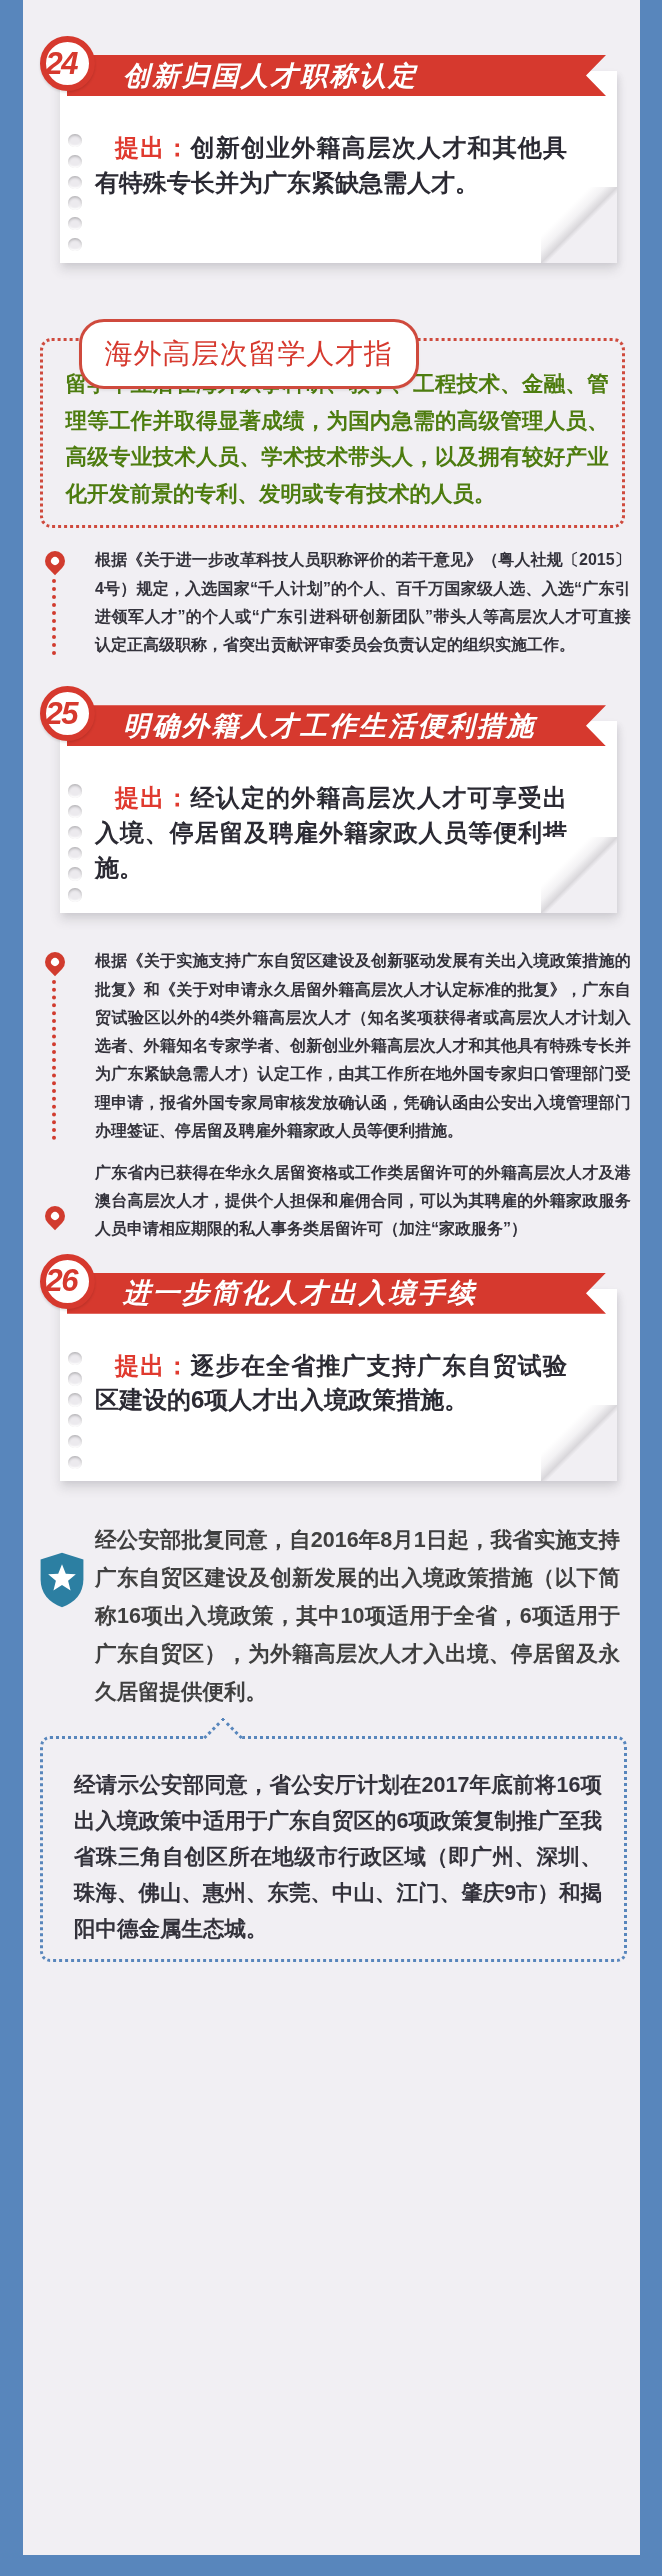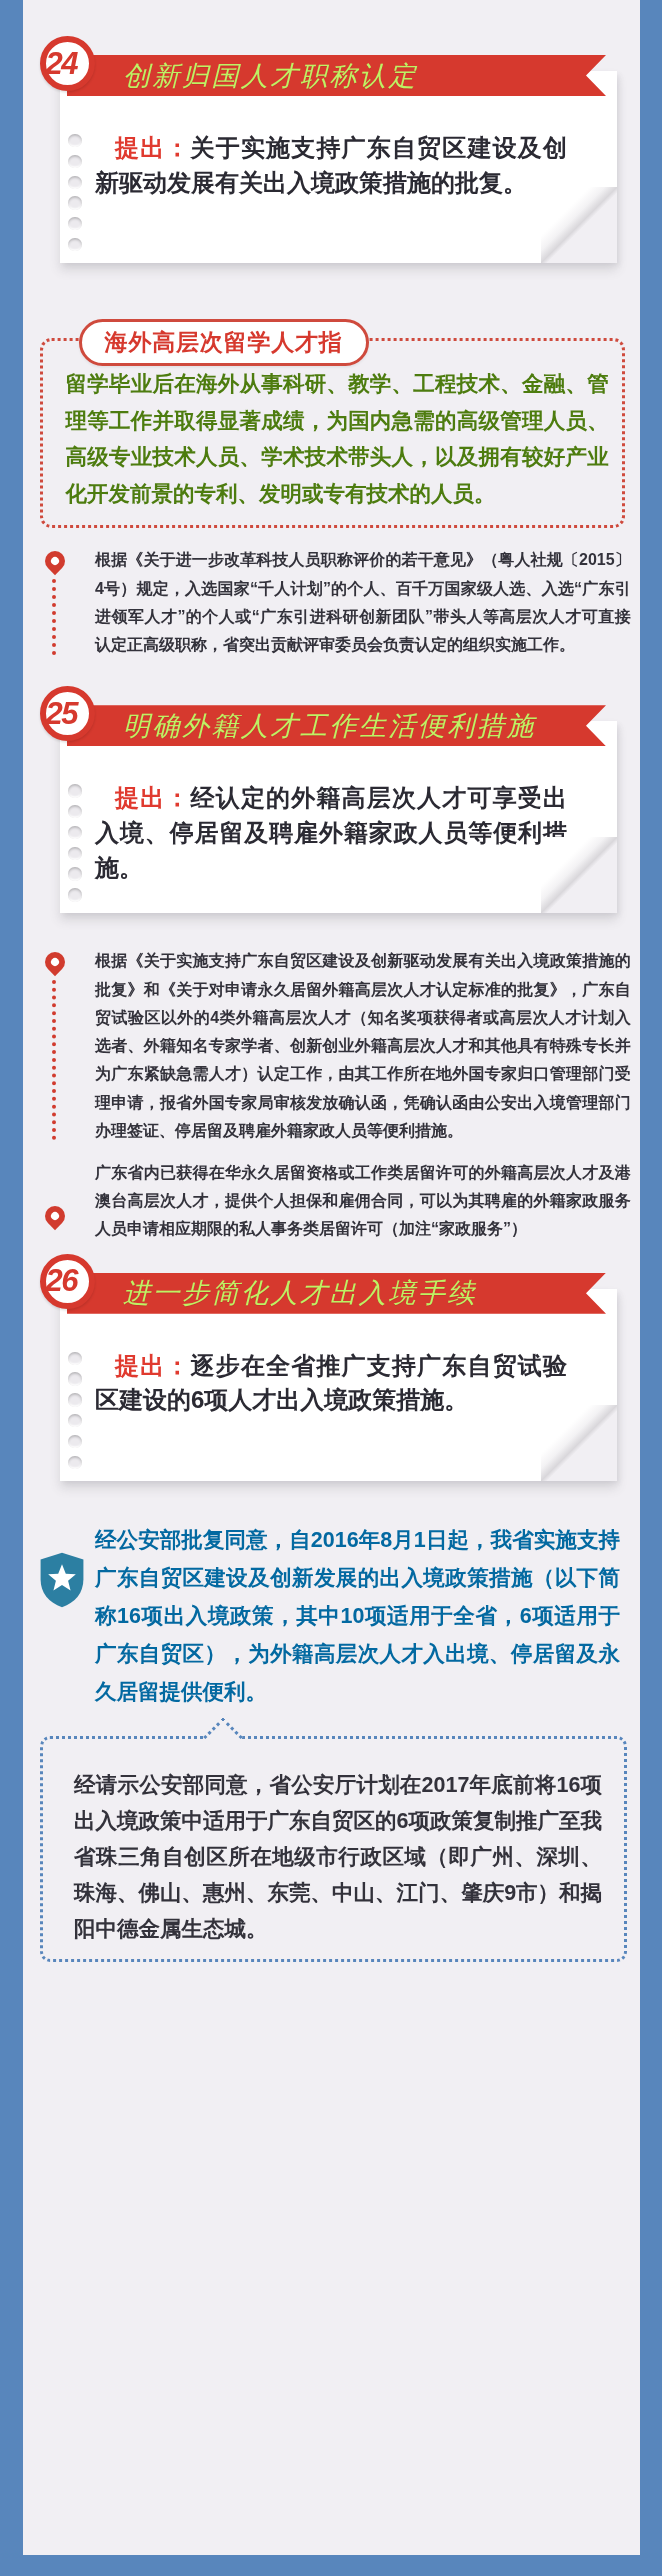--- a/index.html
+++ b/index.html
@@ -21,21 +21,21 @@
   
   .sec-head{position:relative;height:60px;z-index:4;}
   .ribbon{
     position:absolute;left:44px;top:19px;height:41px;width:539px;
     background:#d6392e;
     clip-path:polygon(0 0,100% 0,calc(100% - 20px) 50%,100% 100%,0 100%);
     display:flex;align-items:center;
     z-index:2;
   }
   .ribbon-title{
-    color:#bef264;font-weight:400;font-style:italic;
+    color:#ffffff;font-weight:700;font-style:italic;
     font-size:27px;letter-spacing:2.5px;padding-left:56px;
     white-space:nowrap;
     text-shadow:0 0.8px 0 rgba(0,0,0,0.08);
   }
   .badge{
     position:absolute;left:16.6px;top:0;width:55px;height:55px;
     background:#ffffff;border:6.6px solid #d6392e;border-radius:50%;
     display:flex;align-items:center;justify-content:flex-start;
     z-index:3;box-shadow:0 1.7px 2.5px rgba(0,0,0,0.12);
   }
@@ -70,22 +70,22 @@
 
   
   .infobox{
     position:relative;margin:75px 14px 0 16.6px;
     border:3.3px dotted #cf4a3d;border-radius:11.6px;
     padding:25px 13.3px 13.3px 23px;
   }
   .infobox-label{
     position:absolute;top:-22.4px;left:36px;
     background:#ffffff;border:3.3px solid #cf4a3d;border-radius:25px;
-    padding:5px 23px;
-    color:#d6392e;font-size:23px;font-weight:700;letter-spacing:0.8px;
+    padding:13px 23px;
+    color:#d6392e;font-size:28px;font-weight:400;letter-spacing:0.8px;
     box-shadow:0 1.7px 2.5px rgba(0,0,0,0.06);
   }
   .infobox-text{
     font-size:21.5px;line-height:1.7;font-weight:700;
     color:#4d7c0f;text-align:justify;overflow-wrap:anywhere;
   }
 
   
   .bullet{display:flex;margin-top:18px;}
   .rail{position:relative;width:72px;flex:none;}
@@ -105,21 +105,21 @@
     color:#33323b;text-align:justify;overflow-wrap:anywhere;
   }
 
   
   .shield-row{display:flex;margin-top:40px;}
   .shield-col{width:72px;flex:none;position:relative;}
   .shield-icon{position:absolute;left:15px;top:31.5px;}
   .shield-text{
     flex:1;margin-right:19px;
     font-size:21.5px;line-height:1.77;font-weight:700;
-    color:#0369a1;text-align:justify;overflow-wrap:anywhere;
+    color:#404040;text-align:justify;overflow-wrap:anywhere;
   }
 
   
   .callout{
     position:relative;margin:25px 12.4px 0 16.6px;
     border:3.3px dotted #5886bc;border-radius:10px;
     padding:28px 21.5px 11.6px 31.5px;
   }
   .callout-pointer{
     position:absolute;top:-15.7px;left:166px;width:28px;height:28px;
@@ -153,21 +153,21 @@
     <div class="paper">
       <div class="holes">
         <div class="hole"></div>
         <div class="hole"></div>
         <div class="hole"></div>
         <div class="hole"></div>
         <div class="hole"></div>
         <div class="hole"></div>
       </div>
       <div class="proposal">
-        <span class="lead">提出：</span><span>关于实施支持广东自贸区建设及创新驱动发展有关出入境政策措施的批复。</span>
+        <span class="lead">提出：</span><span>创新创业外籍高层次人才和其他具有特殊专长并为广东紧缺急需人才。</span>
       </div>
     </div>
 
     <div class="infobox">
       <div class="infobox-label">海外高层次留学人才指</div>
       <div class="infobox-text">留学毕业后在海外从事科研、教学、工程技术、金融、管理等工作并取得显著成绩，为国内急需的高级管理人员、高级专业技术人员、学术技术带头人，以及拥有较好产业化开发前景的专利、发明或专有技术的人员。</div>
     </div>
 
     <div class="bullet">
       <div class="rail">

